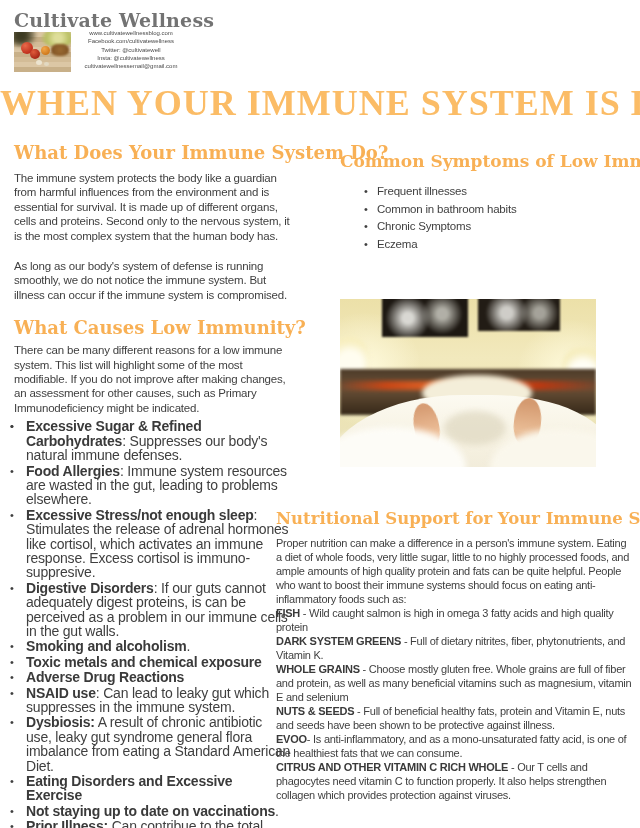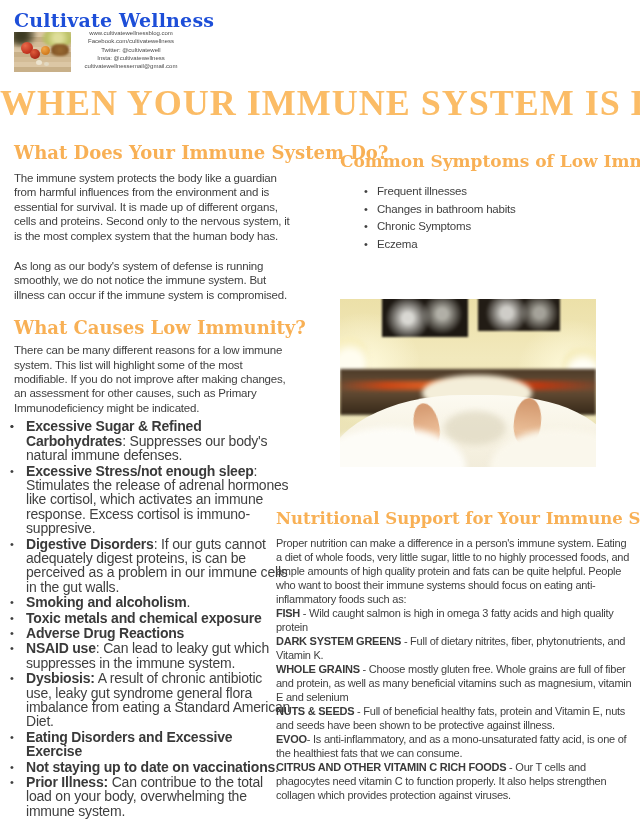--- a/index.html
+++ b/index.html
@@ -2,21 +2,21 @@
 <html><head>
 <meta charset="utf-8">
 <style>
   html,body{margin:0;padding:0;}
   body{width:640px;height:828px;position:relative;background:#ffffff;
        font-family:"Liberation Sans",sans-serif;color:#3f3f3f;overflow:hidden;}
   i{font-style:normal;position:absolute;display:block;}
 
   
   .brand{position:absolute;left:14px;top:9px;font-family:"DejaVu Serif",serif;
-         font-weight:700;font-size:19px;color:#1d4ed8;letter-spacing:.2px;}
+         font-weight:700;font-size:19px;color:#737373;letter-spacing:.2px;}
   .logo{position:absolute;left:14px;top:32px;width:57px;height:40px;overflow:hidden;}
   .lg-wood{left:0;top:0;right:0;bottom:0;
      background:repeating-linear-gradient(180deg,#dcc7a5 0 5px,#c8b089 5px 10px,#d3bc97 10px 15px);}
   .lg-shade{left:-8px;top:-8px;width:30px;height:22px;border-radius:50%;
      background:radial-gradient(circle,#3c3a22 30%,rgba(60,58,34,0));filter:blur(2px);}
   .lg-greens{right:-4px;top:-3px;width:34px;height:18px;border-radius:50%;
      background:radial-gradient(circle,#dede9a 20%,#b8bf63 60%,rgba(170,178,78,0));filter:blur(1px);}
   .lg-tomato1{left:7px;top:10px;width:12px;height:12px;border-radius:50%;
      background:radial-gradient(circle at 35% 30%,#e86a4a,#c0301d 70%);}
   .lg-tomato2{left:16px;top:17px;width:10px;height:10px;border-radius:50%;
@@ -139,38 +139,39 @@
   <h2>What Does Your Immune System Do?</h2>
   <p class="body-txt p1">The immune system protects the body like a guardian from harmful influences from the environment and is essential for survival. It is made up of different organs, cells and proteins. Second only to the nervous system, it is the most complex system that the human body has.</p>
   <p class="body-txt p2">As long as our body's system of defense is running smoothly, we do not notice the immune system. But illness can occur if the immune system is compromised.</p>
 
   <h2 class="causes-h">What Causes Low Immunity?</h2>
   <p class="body-txt intro">There can be many different reasons for a low immune system. This list will highlight some of the most modifiable. If you do not improve after making changes, an assessment for other causes, such as Primary Immunodeficiency might be indicated.</p>
 
   <ul class="causes">
     <li></li>
     <li><strong>Excessive Sugar &amp; Refined Carbohydrates</strong><span>: Suppresses our body's natural immune defenses.</span></li>
+    <li><strong>Food Allergies</strong><span>: Immune system resources are wasted in the gut, leading to problems elsewhere.</span></li>
     <li><strong>Excessive Stress/not enough sleep</strong><span>: Stimulates the release of adrenal hormones like cortisol, which activates an immune response. Excess cortisol is immuno-suppresive.</span></li>
     <li><strong>Digestive Disorders</strong><span>: If our guts cannot adequately digest proteins, is can be perceived as a problem in our immune cells in the gut walls.</span></li>
     <li><strong>Smoking and alcoholism</strong><span>.</span></li>
     <li><strong>Toxic metals and chemical exposure</strong><span></span></li>
     <li><strong>Adverse Drug Reactions</strong><span></span></li>
     <li><strong>NSAID use</strong><span>: Can lead to leaky gut which suppresses in the immune system.</span></li>
     <li><strong>Dysbiosis:</strong><span> A result of chronic antibiotic use, leaky gut syndrome general flora imbalance from eating a Standard American Diet.</span></li>
     <li><strong>Eating Disorders and Excessive Exercise</strong><span></span></li>
     <li><strong>Not staying up to date on vaccinations</strong><span>.</span></li>
     <li><strong>Prior Illness:</strong><span> Can contribue to the total load on your body, overwhelming the immune system.</span></li>
   </ul>
 </div>
 
 <div class="symptoms">
   <h2>Common Symptoms of Low Immune</h2>
   <ul class="symp">
     <li><span>Frequent illnesses</span></li>
-    <li><span>Changes in bathroom habits</span></li>
+    <li><span>Common in bathroom habits</span></li>
     <li><span>Chronic Symptoms</span></li>
     <li><span>Eczema</span></li>
   </ul>
 </div>
 
 <div class="photo">
   <i class="ph-wall"></i>
   <i class="ph-glow-left"></i>
   <i class="ph-glow-right"></i>
   <i class="ph-frame1"></i>
@@ -189,14 +190,14 @@
 </div>
 
 <div class="nutrition">
   <h2>Nutritional Support for Your Immune System</h2>
   <p class="nut-txt intro">Proper nutrition can make a difference in a person's immune system. Eating a diet of whole foods, very little sugar, little to no highly processed foods, and ample amounts of high quality protein and fats can be quite helpful. People who want to boost their immune systems should focus on eating anti-inflammatory foods such as:</p>
   <p class="nut-txt"><strong>FISH</strong><span> - Wild caught salmon is high in omega 3 fatty acids and high quality protein</span></p>
   <p class="nut-txt"><strong>DARK SYSTEM GREENS</strong><span> - Full of dietary nitrites, fiber, phytonutrients, and Vitamin K.</span></p>
   <p class="nut-txt"><strong>WHOLE GRAINS</strong><span> - Choose mostly gluten free. Whole grains are full of fiber and protein, as well as many beneficial vitamins such as magnesium, vitamin E and selenium</span></p>
   <p class="nut-txt"><strong>NUTS &amp; SEEDS</strong><span> - Full of beneficial healthy fats, protein and Vitamin E, nuts and seeds have been shown to be protective against illness.</span></p>
   <p class="nut-txt"><strong>EVOO</strong><span>- Is anti-inflammatory, and as a mono-unsaturated fatty acid, is one of the healthiest fats that we can consume.</span></p>
-  <p class="nut-txt"><strong>CITRUS AND OTHER VITAMIN C RICH FOODS</strong><span> - Our T cells and phagocytes need vitamin C to function properly. It also helps strengthen collagen which provides protection against viruses.</span></p>
+  <p class="nut-txt"><strong>CITRUS AND OTHER VITAMIN C RICH WHOLE</strong><span> - Our T cells and phagocytes need vitamin C to function properly. It also helps strengthen collagen which provides protection against viruses.</span></p>
 </div>
 
 </body></html>

